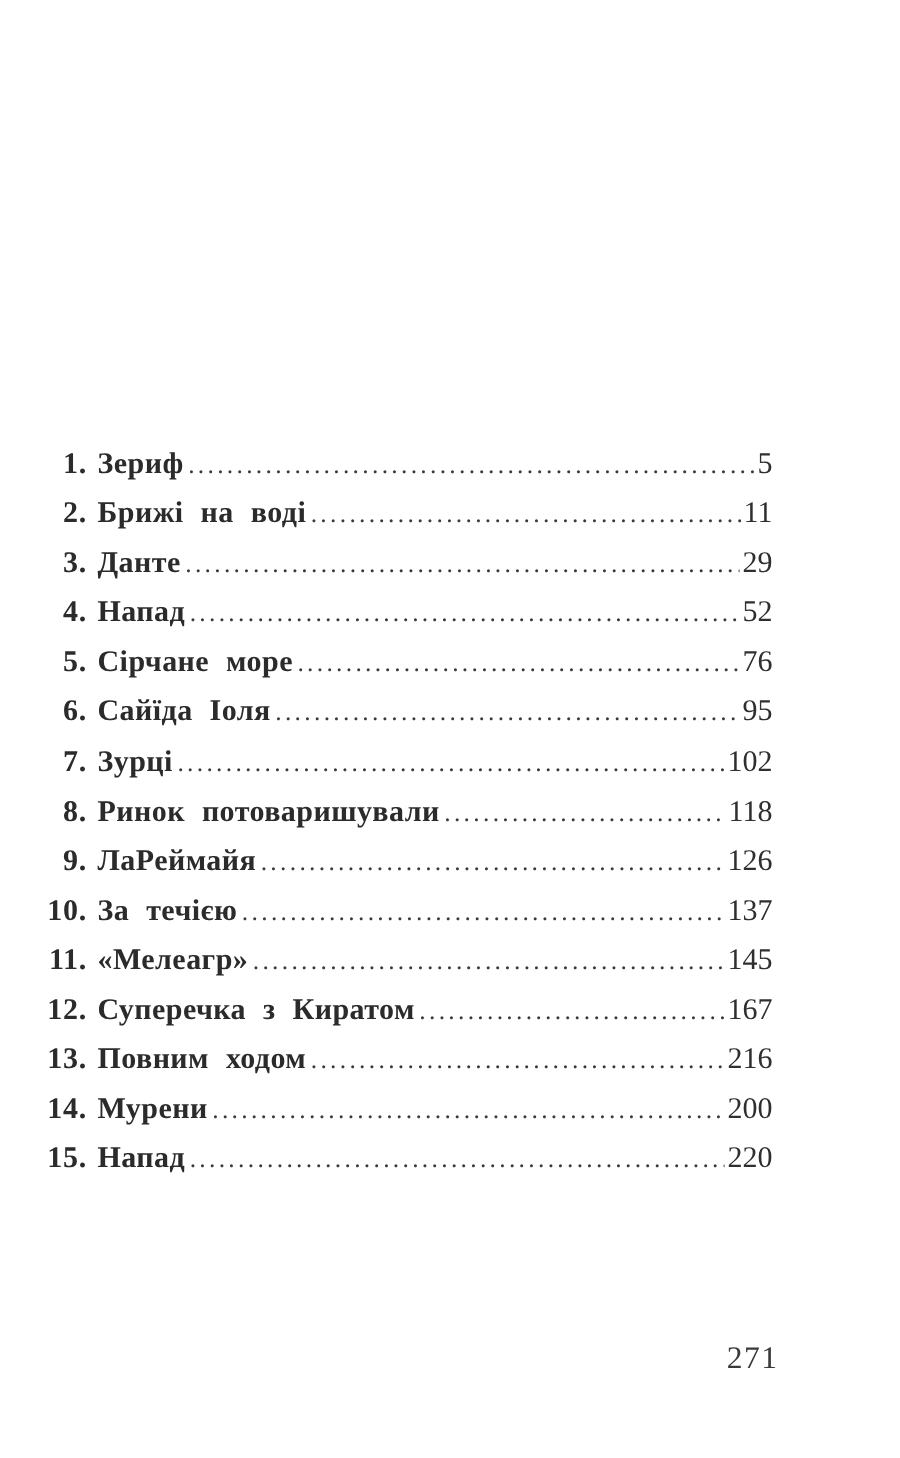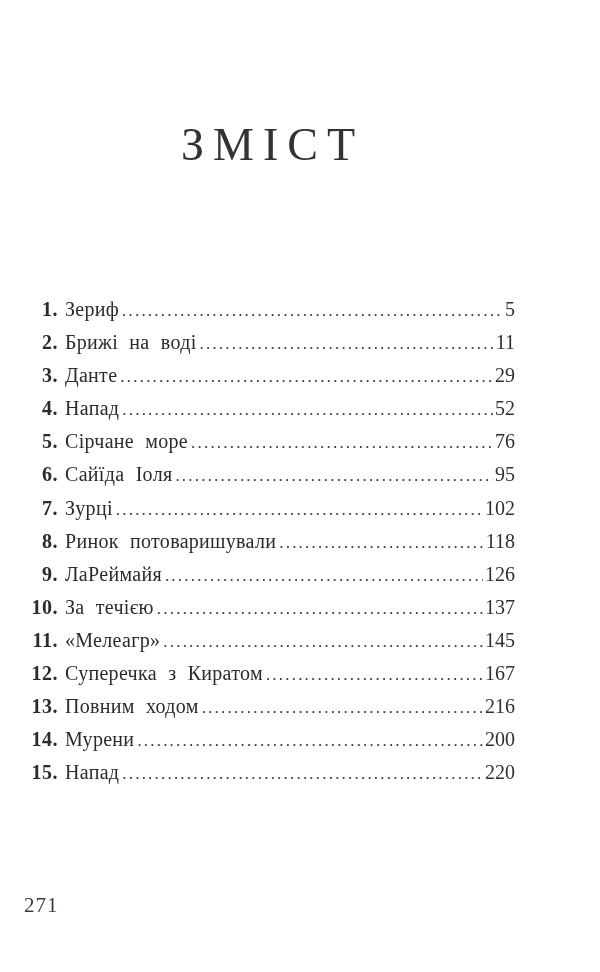--- a/index.html
+++ b/index.html
@@ -40,21 +40,21 @@
     font-size: 20px;
     white-space: nowrap;
   }
   .toc-num {
     flex: 0 0 28px;
     text-align: right;
     font-weight: 700;
     letter-spacing: 0.5px;
   }
   .toc-chapter {
-    font-weight: 400;
+    font-weight: 700;
     margin-left: 7px;
     word-spacing: 6px;
     letter-spacing: 0.3px;
   }
   .toc-leader {
     flex: 1 1 auto;
     overflow: hidden;
     margin: 0 2px 0 3px;
     font-size: 17px;
     color: #3a3a3a;
@@ -65,34 +65,33 @@
   }
   .toc-page {
     flex: 0 0 auto;
     font-weight: 400;
     font-size: 20px;
     color: #2f2f2f;
   }
   .folio {
     position: absolute;
     top: 893px;
-    left: 24px;
+    left: 34px;
     width: 485px;
-    text-align: left;
+    text-align: right;
     font-size: 21px;
     letter-spacing: 1px;
     color: #3a3a3a;
   }
 </style>
 </head>
 <body>
 
 <div class="page">
 
-  <div class="toc-title">ЗМІСТ</div>
 
   <div class="toc-list">
 
     <div class="toc-row">
       <span class="toc-num">1.</span>
       <span class="toc-chapter">Зериф</span>
       <span class="toc-leader"></span>
       <span class="toc-page">5</span>
     </div>
 

